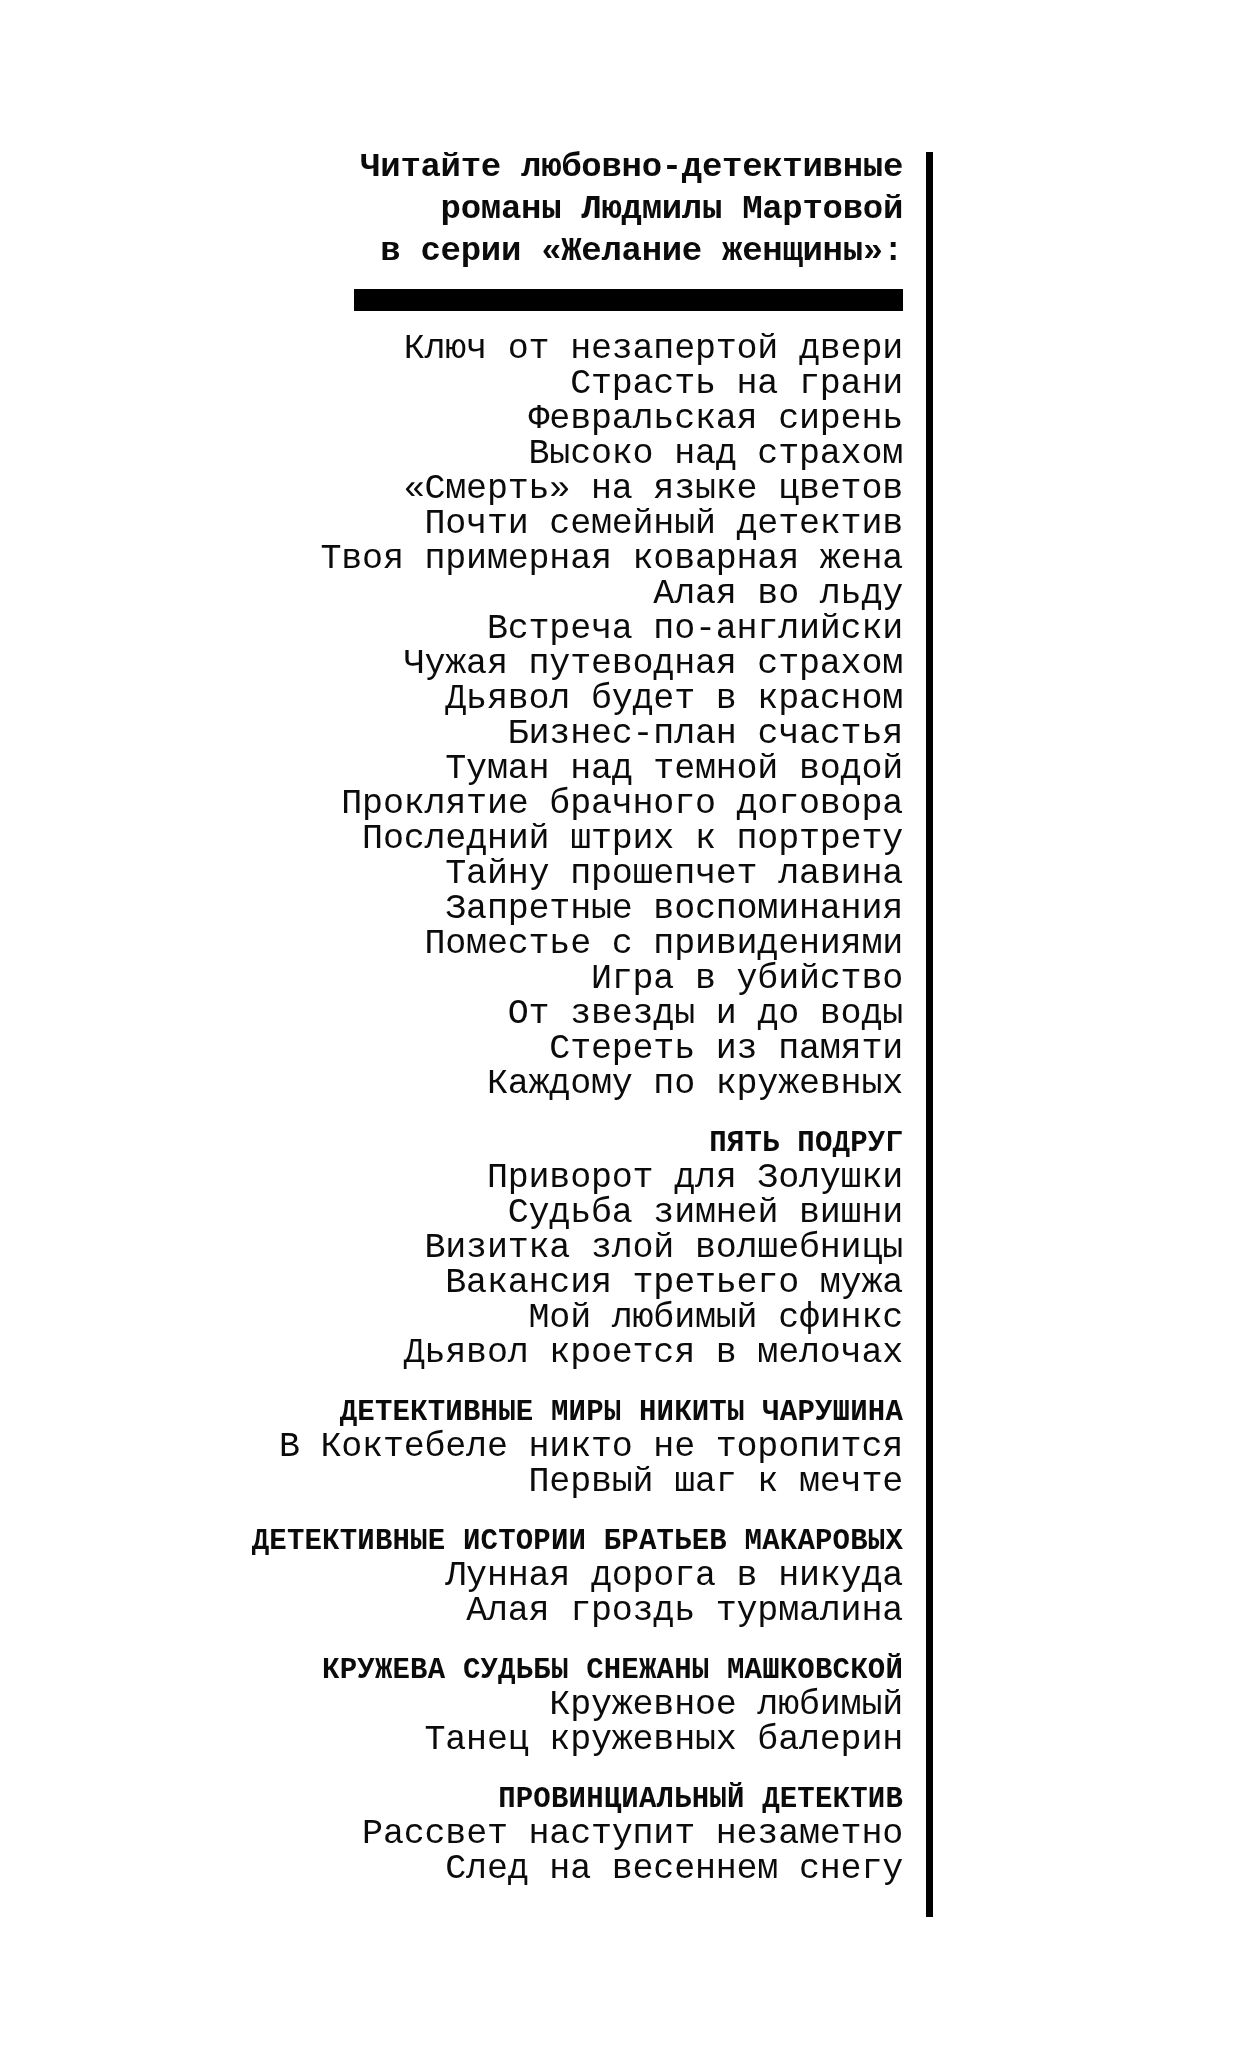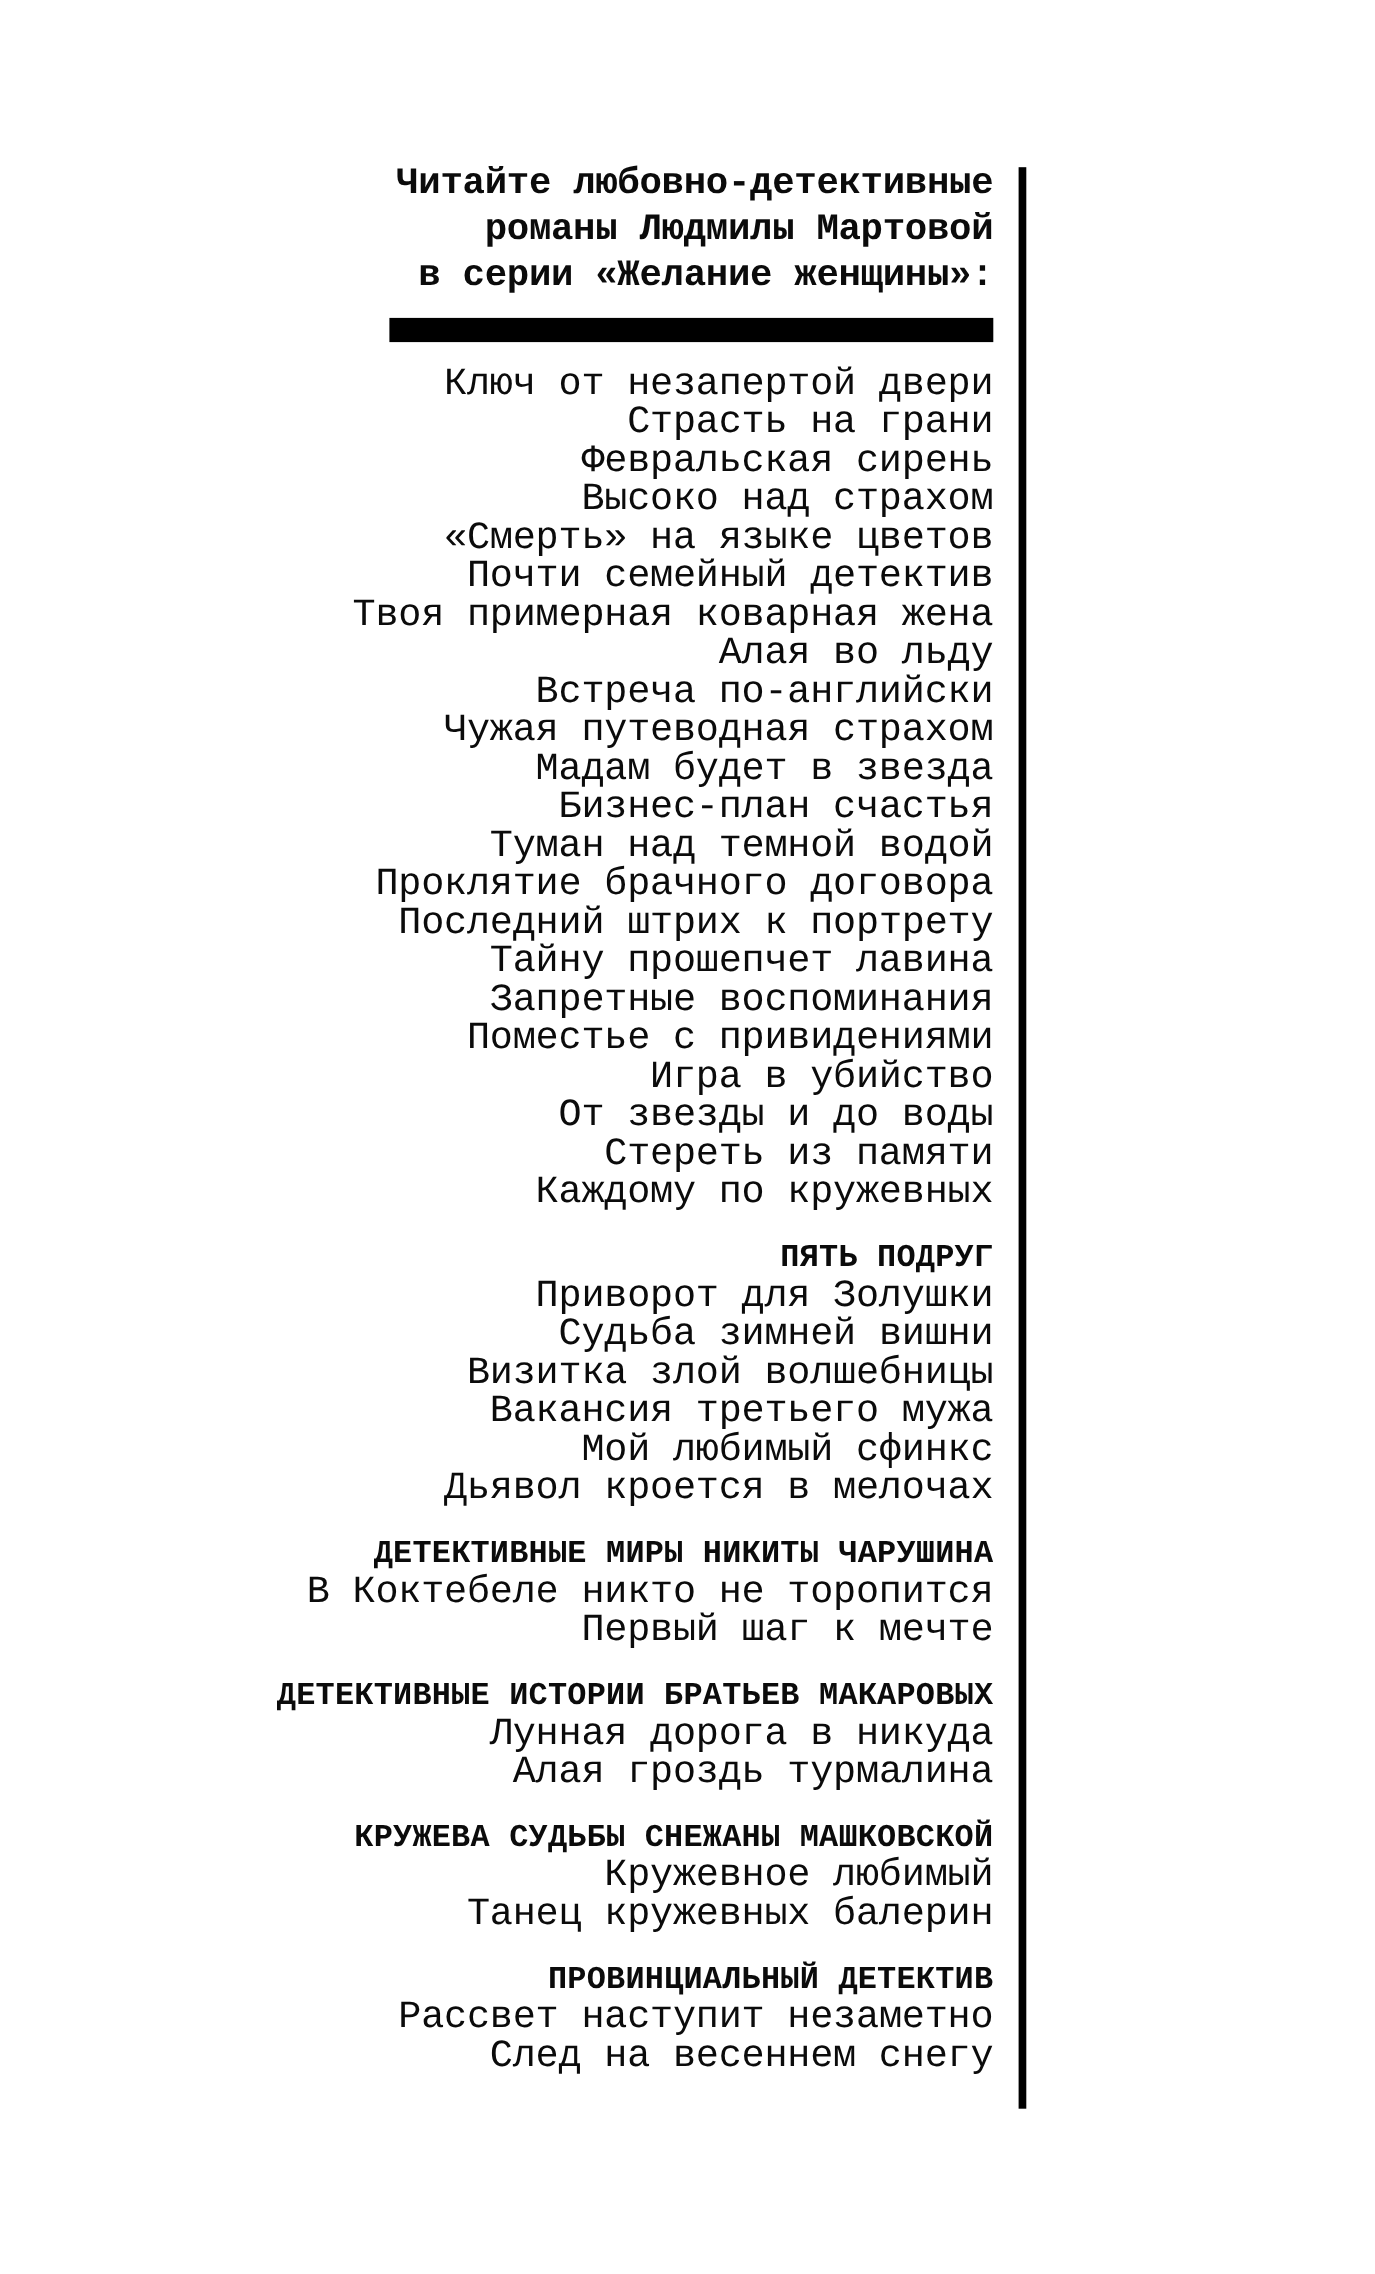--- a/index.html
+++ b/index.html
@@ -84,21 +84,21 @@
           <div class="book">Ключ от незапертой двери</div>
           <div class="book">Страсть на грани</div>
           <div class="book">Февральская сирень</div>
           <div class="book">Высоко над страхом</div>
           <div class="book">«Смерть» на языке цветов</div>
           <div class="book">Почти семейный детектив</div>
           <div class="book">Твоя примерная коварная жена</div>
           <div class="book">Алая во льду</div>
           <div class="book">Встреча по-английски</div>
           <div class="book">Чужая путеводная страхом</div>
-          <div class="book">Мадам будет в звезда</div>
+          <div class="book">Дьявол будет в красном</div>
           <div class="book">Бизнес-план счастья</div>
           <div class="book">Туман над темной водой</div>
           <div class="book">Проклятие брачного договора</div>
           <div class="book">Последний штрих к портрету</div>
           <div class="book">Тайну прошепчет лавина</div>
           <div class="book">Запретные воспоминания</div>
           <div class="book">Поместье с привидениями</div>
           <div class="book">Игра в убийство</div>
           <div class="book">От звезды и до воды</div>
           <div class="book">Стереть из памяти</div>

